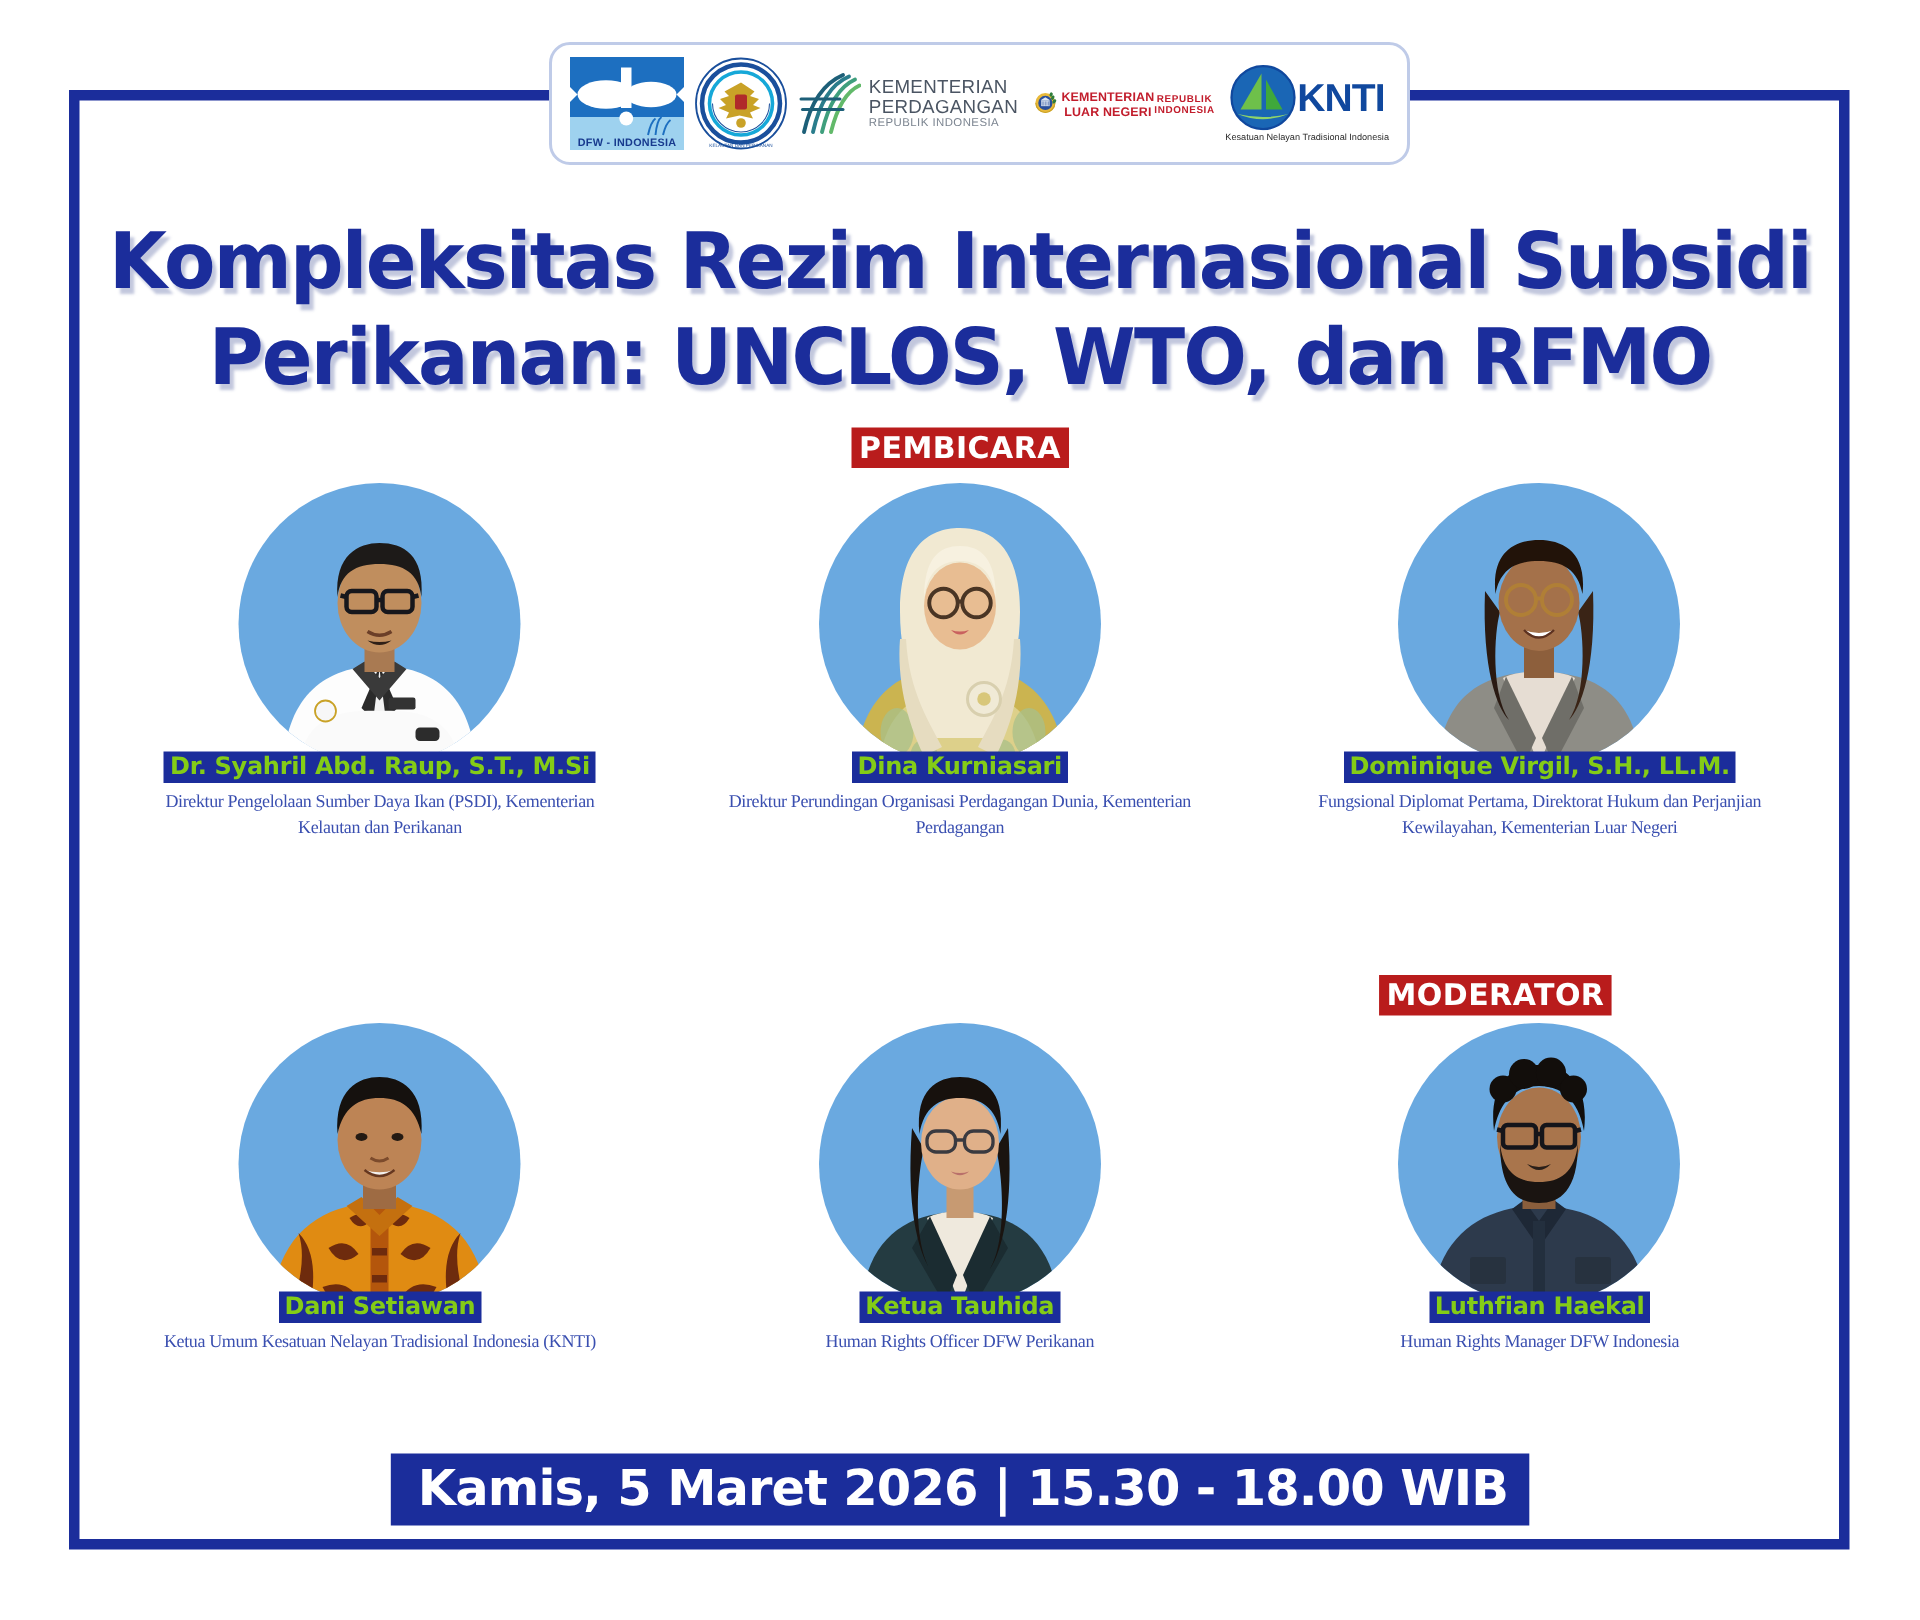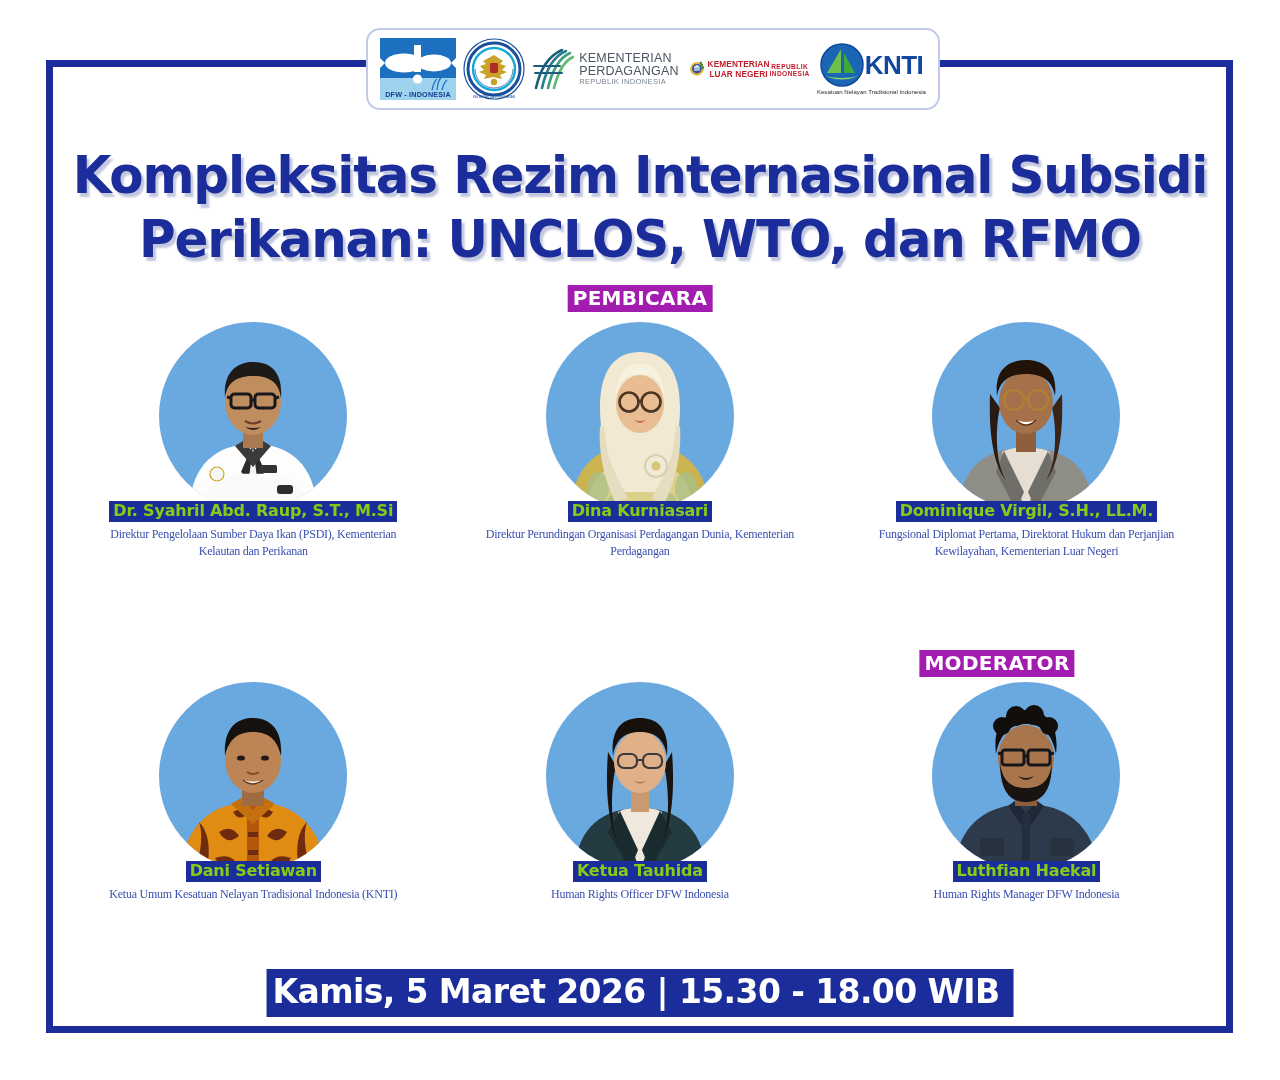--- a/index.html
+++ b/index.html
@@ -98,21 +98,21 @@
     transform: scaleX(0.96);
   }
 
   
   .section-label {
     position: absolute;
     font-family: "DejaVu Sans", sans-serif;
     font-weight: bold;
     font-size: 20px;
     color: #ffffff;
-    background: #a21caf;
+    background: #b91c1c;
     padding: 1px 5px 2px 5px;
     letter-spacing: .3px;
     white-space: nowrap;
   }
   #label-pembicara { left: 50%; transform: translateX(-50%); top: 285px; }
   #label-moderator { left: 953px; transform: translateX(-50%); top: 650px; margin-left: 44px; }
 
   
   .row {
     position: absolute;
@@ -161,21 +161,21 @@
   .date-banner {
     position: absolute;
     left: 50%; transform: translateX(-50%);
     top: 969px;
     background: #1b2d9b;
     color: #ffffff;
     font-family: "DejaVu Sans", sans-serif;
     font-weight: bold;
     font-size: 33px;
     letter-spacing: -.6px;
-    padding: 3px 14px 6px 6px;
+    padding: 3px 14px 6px 18px;
     white-space: nowrap;
   }
 
   
   .pt { position: absolute; left: 0; top: 0; width: 100%; height: 100%; }
 </style>
 </head>
 <body>
 
 <div class="logo-bar">
@@ -457,21 +457,21 @@
         <g fill="none" stroke="#3a3a40" stroke-width="2.2">
           <rect x="72" y="72" width="19" height="14" rx="6"></rect>
           <rect x="97" y="72" width="19" height="14" rx="6"></rect>
           <path d="M91 78 h6"></path>
         </g>
 
         <path d="M88 99 q6 5 12 0 q-6 2 -12 0z" fill="#b9706a"></path>
       </svg>
     </div>
     <div class="person-name">Ketua Tauhida</div>
-    <div class="person-role">Human Rights Officer DFW Indonesia</div>
+    <div class="person-role">Human Rights Officer DFW Perikanan</div>
   </div>
 
   <div class="person">
     <div class="avatar">
       <svg class="pt" viewBox="0 0 188 188" preserveAspectRatio="xMidYMax">
 
         <path d="M22 188 C26 142 56 122 94 122 C132 122 162 142 166 188 Z" fill="#2d3a4c"></path>
         <path d="M76 124 L94 150 L112 124 L104 118 L94 132 L84 118 Z" fill="#1e2836"></path>
         <path d="M90 132 h8 v56 h-8z" fill="#232f3e"></path>
 

